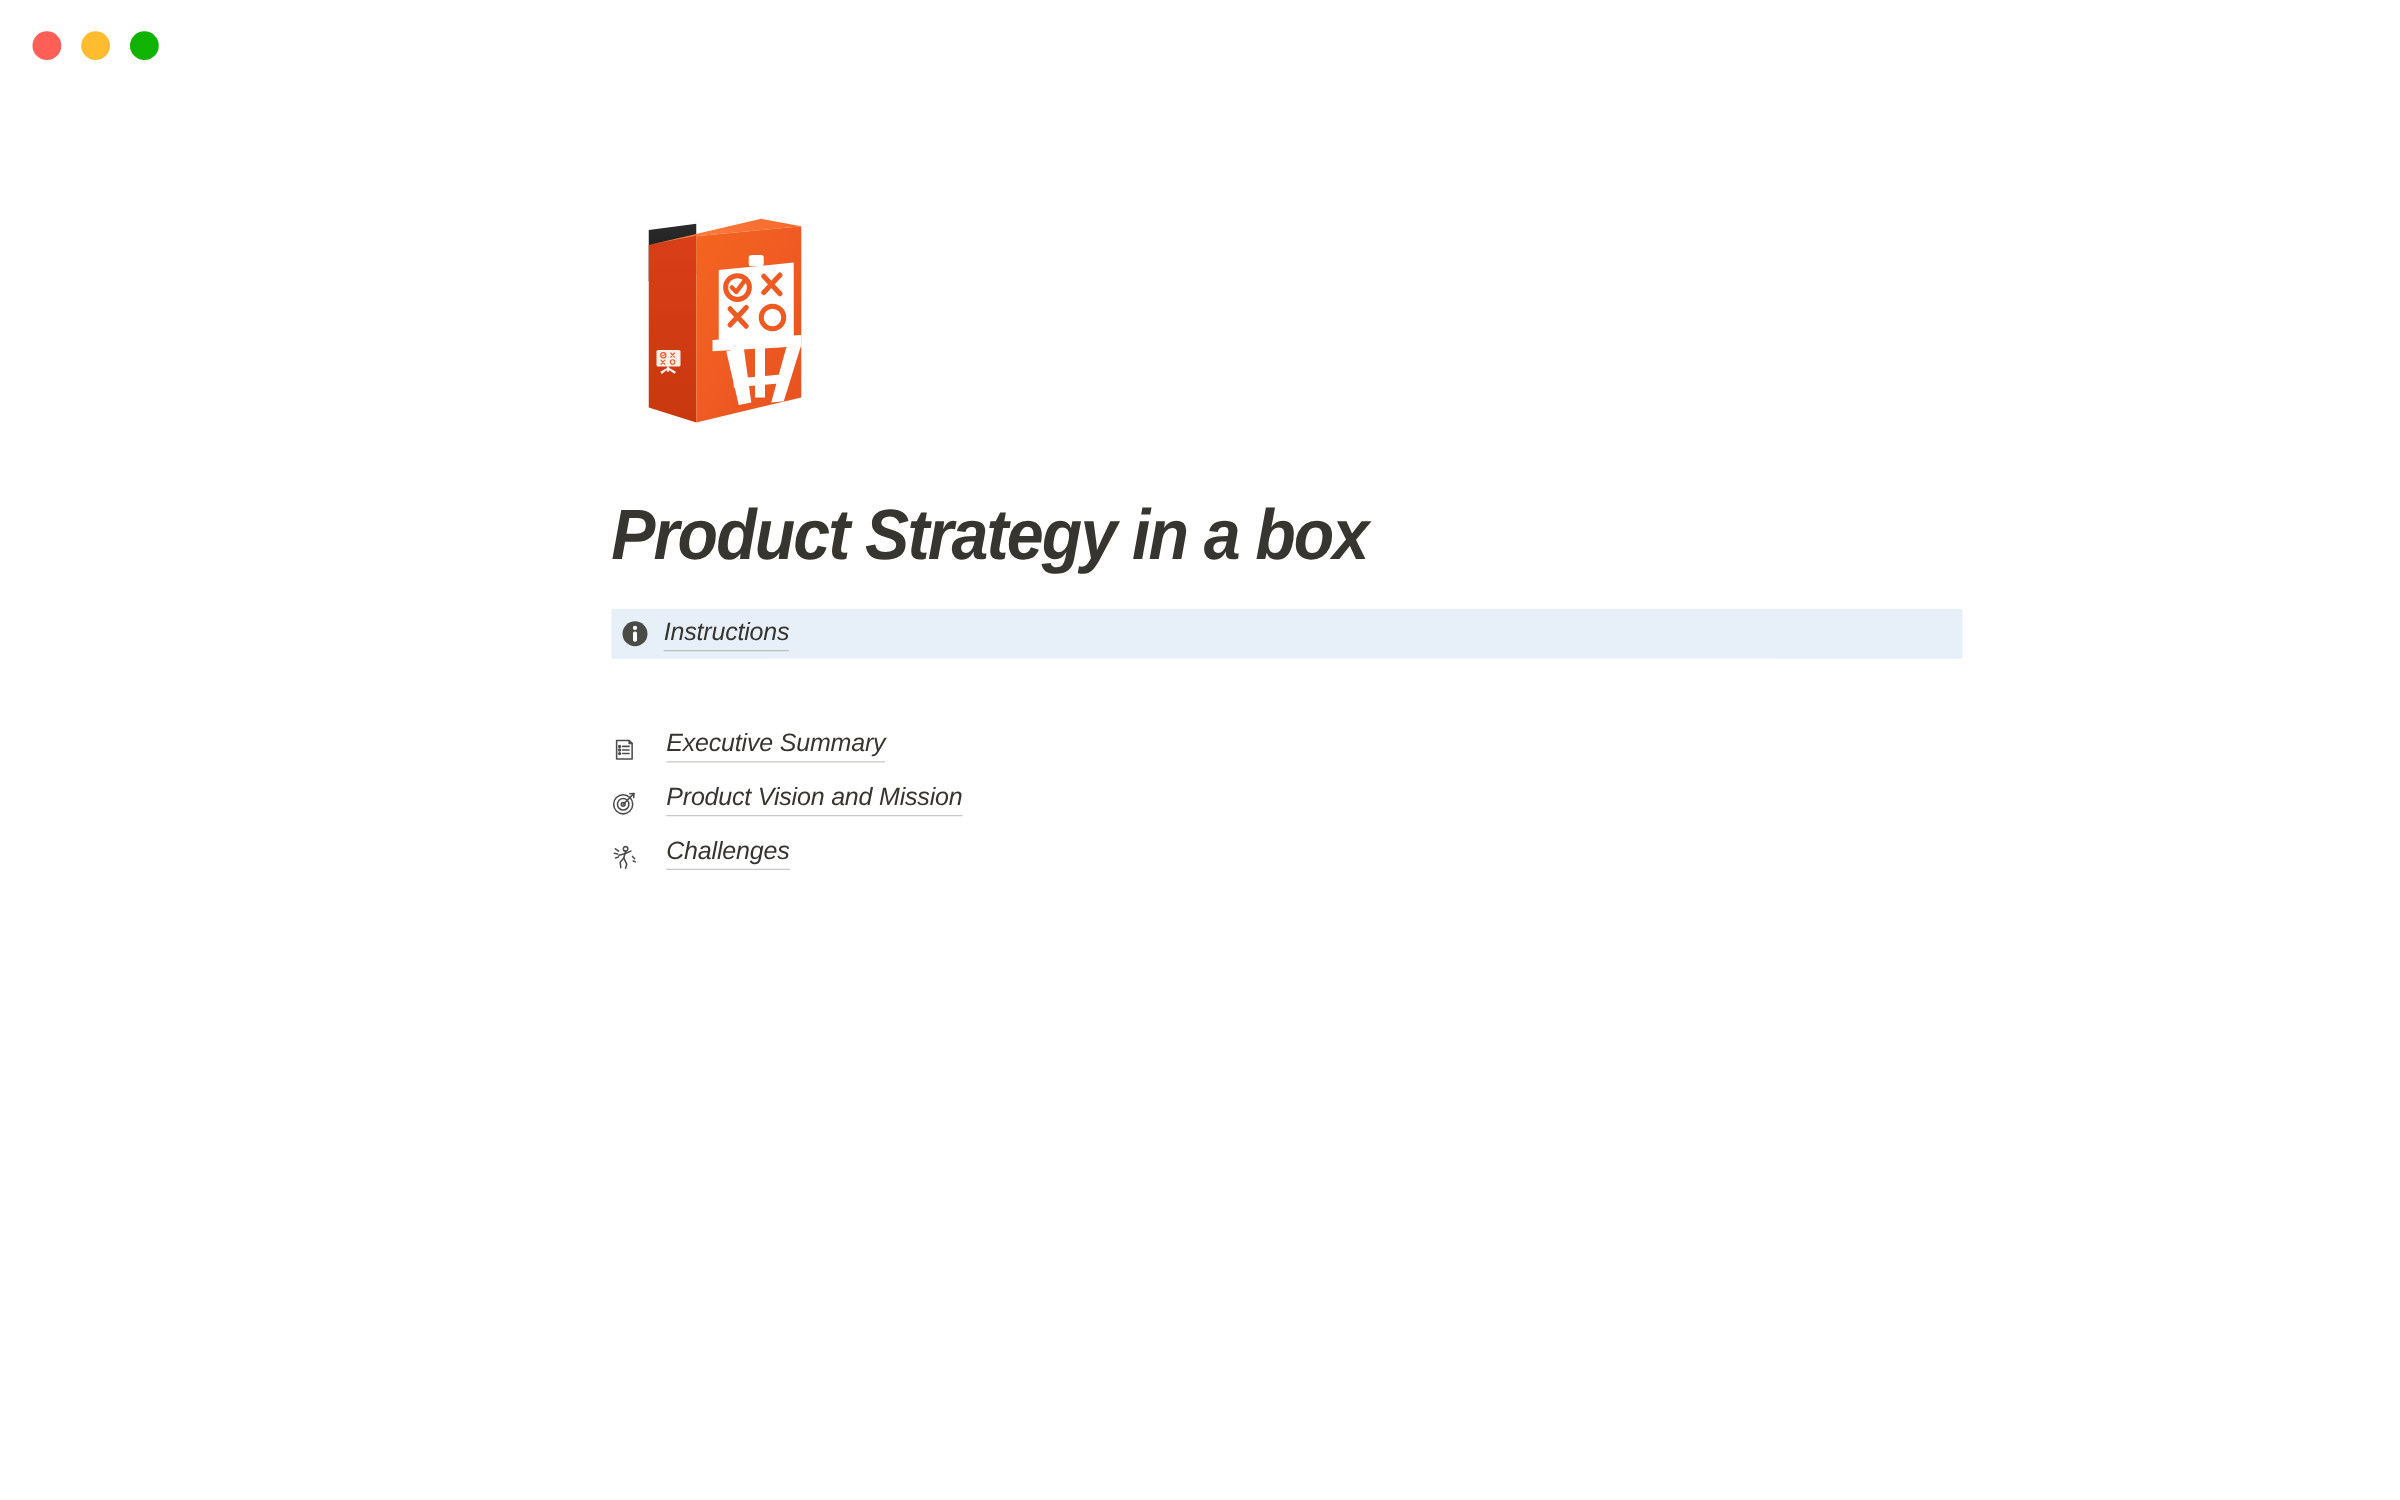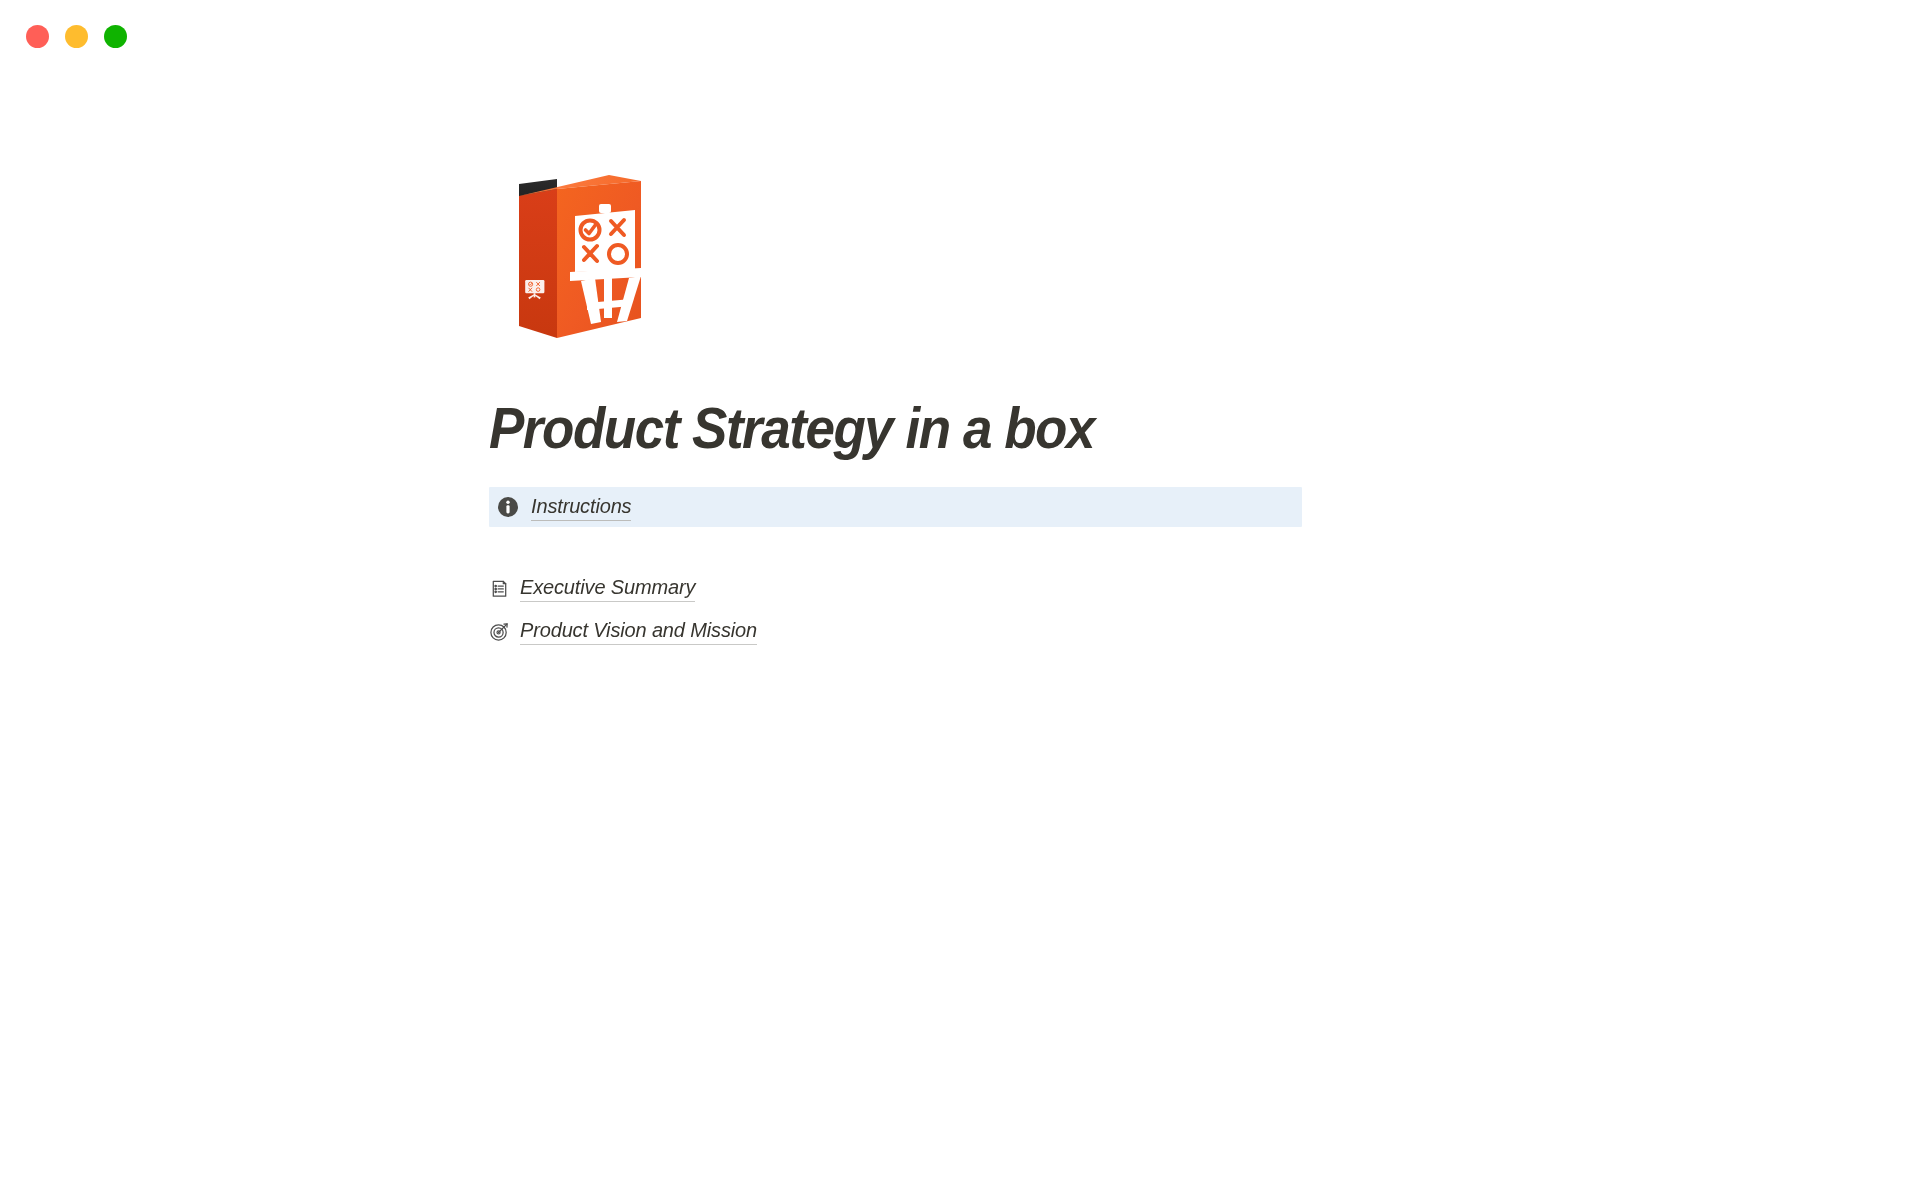--- a/index.html
+++ b/index.html
@@ -76,21 +76,21 @@
     transform: scaleX(0.93);
     transform-origin: left center;
     white-space: nowrap;
   }
 
   
   .callout {
     position: absolute;
     left: 489px;
     top: 487px;
-    width: 813px;
+    width: 1081px;
     height: 40px;
     background: #e7f0f9;
     display: flex;
     align-items: center;
     padding-left: 8px;
     gap: 12px;
     border-radius: 1px;
   }
   .callout .info-icon {
     width: 22px;
@@ -115,22 +115,22 @@
     position: absolute;
     left: 489px;
     top: 567px;
     width: 950px;
     display: flex;
     flex-direction: column;
   }
   .link-row {
     height: 43px;
     display: flex;
-    align-items: center;
-    gap: 10px;
+    align-items: flex-end;
+    gap: 23px;
     cursor: pointer;
   }
   .link-row .row-icon {
     width: 21px;
     height: 21px;
     flex: 0 0 auto;
     display: block;
   }
   .row-link {
     font-size: 20px;
@@ -259,17 +259,31 @@
           <circle cx="10" cy="12" r="4.8"></circle>
           <circle cx="10" cy="12" r="1.6"></circle>
           <path d="M10 12 L19 3"></path>
           <path d="M15.6 3.2 L19 3 L18.8 6.4"></path>
         </svg>
       </span>
       <span class="row-link">Product Vision and Mission</span>
     </div>
 
 
+    <div class="link-row">
+      <span class="row-icon">
+        <svg viewBox="0 0 22 22" xmlns="http://www.w3.org/2000/svg" aria-hidden="true" fill="none" stroke="#4d4d4d" stroke-width="1.3" stroke-linecap="round" stroke-linejoin="round">
+          <circle cx="12" cy="4.3" r="1.9"></circle>
+          <path d="M12 6.4 L10.5 12 L13 17 L12 20.5"></path>
+          <path d="M10.5 12 L7.5 15.5 L8 20"></path>
+          <path d="M11.3 8.4 L16.5 6.2"></path>
+          <path d="M11.3 8.4 L6.5 9.6"></path>
+          <path d="M3.4 4.2 L6.2 6.2 M2.6 8 L5.4 8.6 M3.6 12 L6.2 11"></path>
+          <path d="M17.8 10.6 L19.6 12.6 M18.4 14.4 L20.2 15.2"></path>
+        </svg>
+      </span>
+      <span class="row-link">Challenges</span>
+    </div>
 
 
 
   </div>
 </div>
 
 </body></html>

